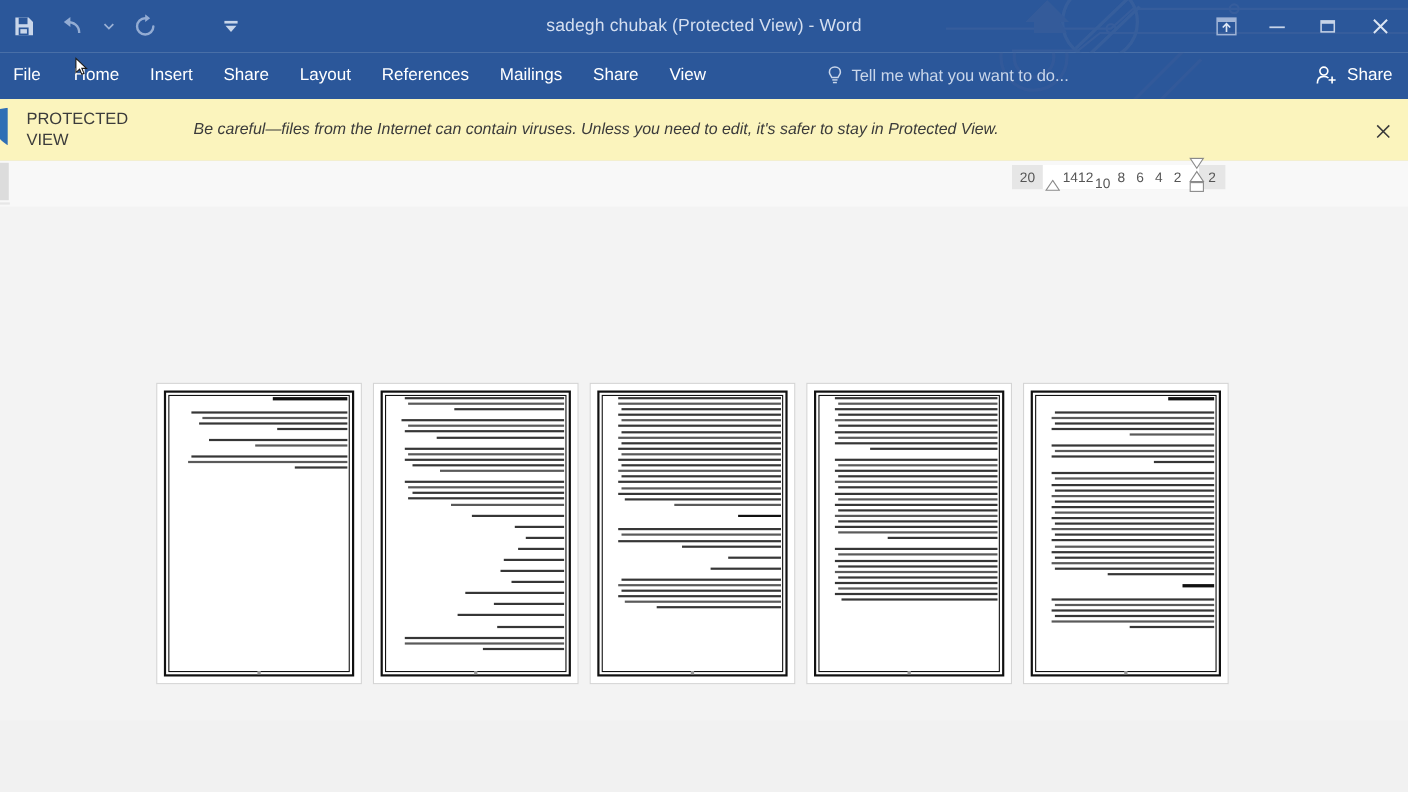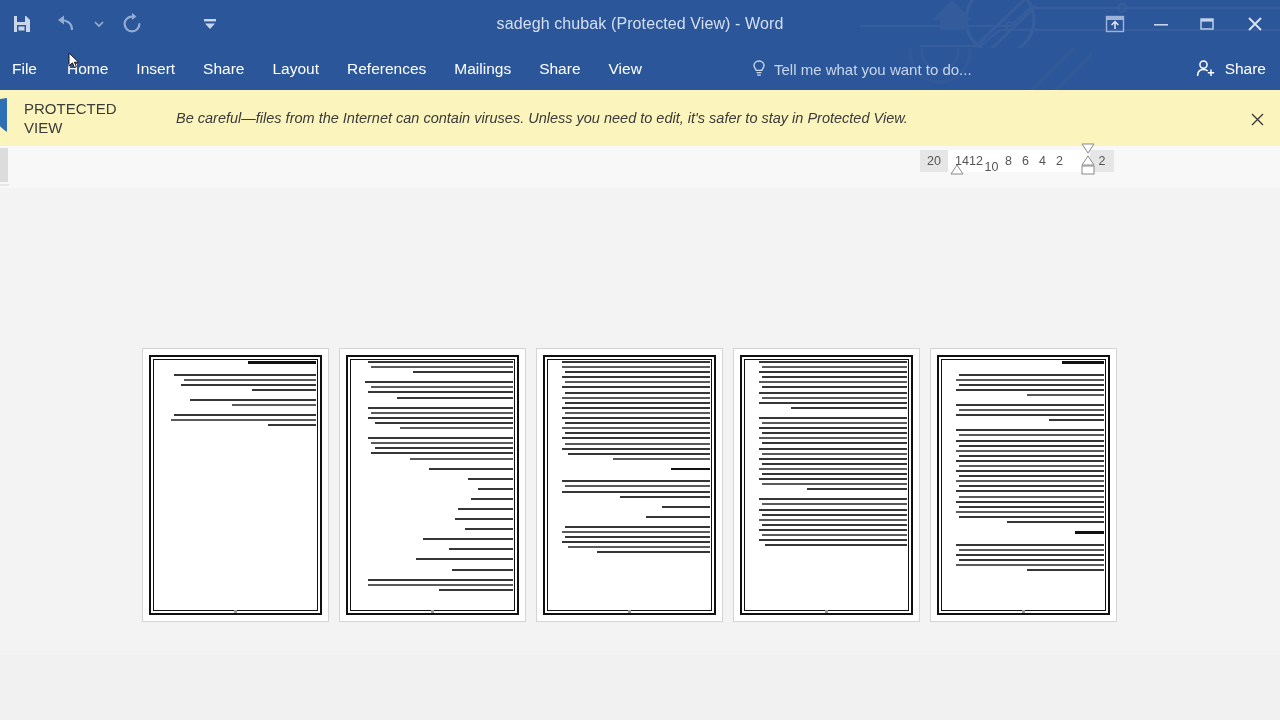--- a/index.html
+++ b/index.html
@@ -297,21 +297,21 @@
     </div>
   </div>
 
   <div class="rulerzone">
     <div class="vruler-stub"></div>
     <div class="vruler-mark"></div>
   </div>
 
   <div class="hruler" id="hruler">
       <span class="hr-num" style="width: 28px;">20</span>
-      <span class="hr-white" style="position: relative; width: 142px; padding-left: 7px; box-sizing: border-box;">
+      <span class="hr-white" style="position: relative; width: 142px; padding-left: 18px; box-sizing: border-box;">
         <span class="ind-marker" style="left: 2px; top: 11px;"><svg width="14" height="11" viewBox="0 0 14 11">
             <path d="M7 1 L13 10 L1 10 Z" fill="#ffffff" stroke="#8a8a8a" stroke-width="1"></path>
           </svg></span>
         <span class="hr-num" style="width: 14px;">14</span>
         <span class="hr-num" style="width: 14px;">12</span>
         <span class="hr-num" style="width: 17px; margin-top: 12px;">10</span>
         <span class="hr-num" style="width: 17px;">8</span>
         <span class="hr-num" style="width: 17px;">6</span>
         <span class="hr-num" style="width: 17px;">4</span>
         <span class="hr-num" style="width: 17px;">2</span>

